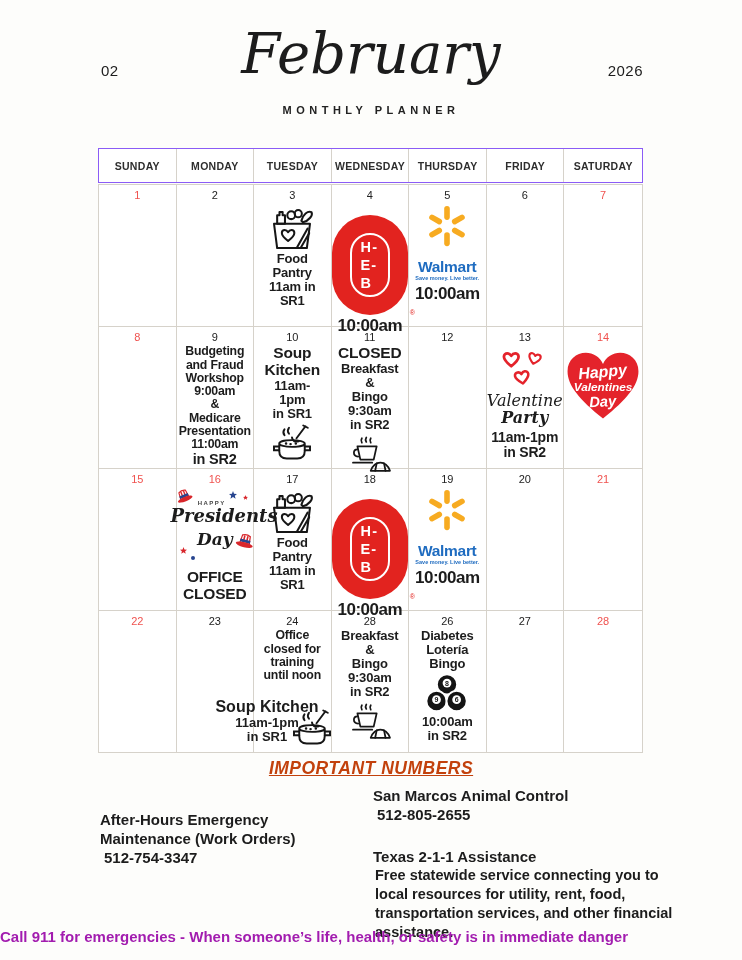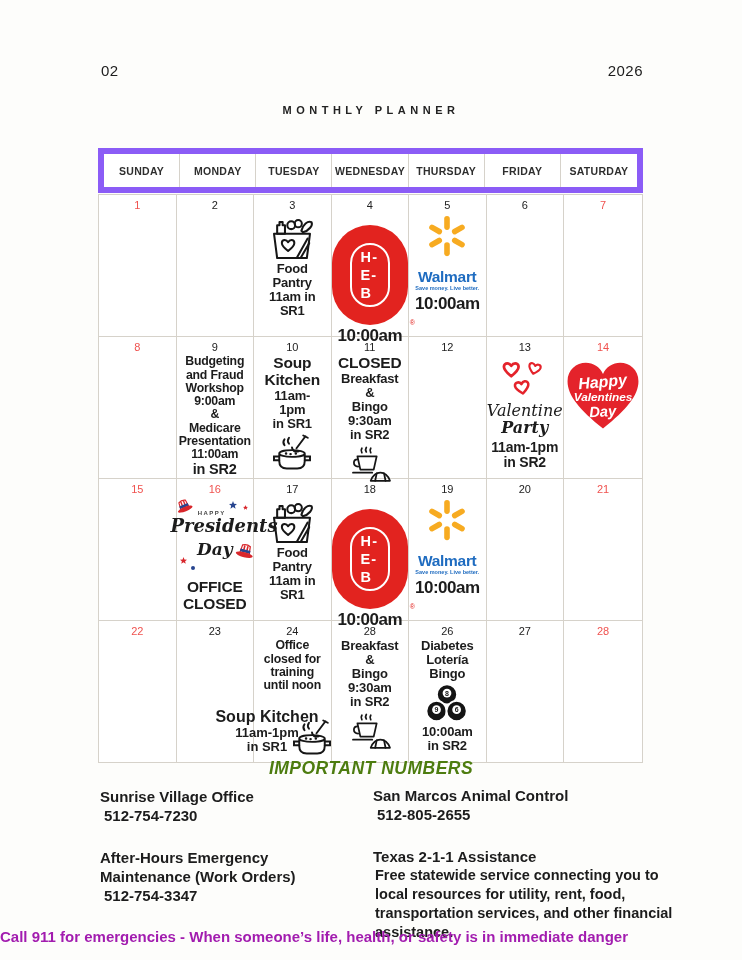--- a/index.html
+++ b/index.html
@@ -7,21 +7,21 @@
   .page{position:absolute;inset:0;}
 
   
   .month-num{position:absolute;left:101px;top:62px;font-size:15px;font-weight:500;letter-spacing:.5px;}
   .year{position:absolute;right:99px;top:62px;font-size:15px;font-weight:500;letter-spacing:.5px;}
   .title{position:absolute;top:26px;left:0;right:0;text-align:center;font-family:"DejaVu Serif",serif;font-style:italic;font-weight:500;font-size:56px;line-height:1;}
   .subtitle{position:absolute;top:104px;left:0;right:0;text-align:center;font-size:11px;font-weight:700;letter-spacing:4.5px;color:#222;}
 
   
   .calendar{position:absolute;left:98px;top:148px;width:545px;}
-  .weekdays{display:grid;grid-template-columns:repeat(7,1fr);border:6px solid #8b5cf6;background:#fff;}
+  .weekdays{display:grid;grid-template-columns:repeat(7,1fr);border:1px solid #8b5cf6;background:#fff;}
   .weekday{border-right:1px solid #d6d2ca;height:33px;display:flex;align-items:center;justify-content:center;font-size:10.5px;font-weight:700;letter-spacing:.3px;color:#2e2e2e;}
   .weekday:last-child{border-right:none;}
   .grid{position:relative;display:grid;grid-template-columns:repeat(7,1fr);grid-auto-rows:142px;border-left:1px solid #d6d2ca;border-top:1px solid #d6d2ca;background:#fff;margin-top:1px;}
   .cell{border-right:1px solid #d6d2ca;border-bottom:1px solid #d6d2ca;display:flex;flex-direction:column;align-items:center;padding-top:3px;overflow:visible;position:relative;}
   .daynum{font-size:11px;color:#222;line-height:1.3;margin-bottom:1px;}
   .daynum.w{color:#f0524f;}
 
   .ev{font-weight:700;font-size:13px;line-height:1.08;white-space:pre-line;text-align:center;letter-spacing:-.2px;}
   .ev-sm{font-size:12.3px;}
   .ev-md{font-size:14px;}
@@ -63,35 +63,36 @@
   
   .sk-overlay{position:absolute;left:93px;top:514px;width:150px;text-align:center;}
   .sk-title{font-size:16px;white-space:pre-line;font-weight:700;line-height:1.05;}
   .sk-det{font-size:13px;font-weight:700;white-space:pre-line;line-height:1.12;}
   .pot-overlay{position:absolute;left:189px;top:523px;line-height:0;}
 
   .icon{line-height:0;}
   .mt2{margin-top:2px;} .mt4{margin-top:4px;} .mt6{margin-top:6px;}
 
   
-  .imp-title{position:absolute;top:758px;left:0;right:0;text-align:center;font-style:italic;font-weight:600;font-size:17.5px;letter-spacing:.5px;color:#4d7c0f;}
+  .imp-title{position:absolute;top:758px;left:0;right:0;text-align:center;font-style:italic;font-weight:600;font-size:17.5px;letter-spacing:.5px;color:#c2410c;text-decoration:underline;}
   .col-left{position:absolute;left:100px;top:787px;width:268px;}
   .col-right{position:absolute;left:373px;top:786px;width:322px;}
   .c-name{font-weight:700;font-size:15px;line-height:1.27;white-space:pre-line;}
   .c-phone{font-weight:700;font-size:15px;line-height:1.27;padding-left:4px;}
   .c-desc{font-weight:700;font-size:14.5px;line-height:1.3;padding-left:2px;}
   .c-block2{margin-top:23px;}
   .emergency{position:absolute;top:928px;left:0;right:0;text-align:left;color:#a21caf;font-weight:700;font-size:15px;}
 </style>
 </head>
 <body>
 
 <div class="page">
 
   <div class="month-num">02</div>
+  <div class="title">February</div>
   <div class="year">2026</div>
   <div class="subtitle">MONTHLY PLANNER</div>
 
   <div class="calendar">
     <div class="weekdays">
       <div class="weekday">SUNDAY</div>
       <div class="weekday">MONDAY</div>
       <div class="weekday">TUESDAY</div>
       <div class="weekday">WEDNESDAY</div>
       <div class="weekday">THURSDAY</div>
@@ -422,24 +423,20 @@
           <path d="M15 31h-7v5h7M49 31h7v5h-7"></path>
         </svg>
       </div>
 
     </div>
   </div>
 
   <div class="imp-title">IMPORTANT NUMBERS</div>
 
   <div class="col-left">
-    <div>
-      <div class="c-name">Sunrise Village Office</div>
-      <div class="c-phone">512-754-7230</div>
-    </div>
     <div class="c-block2">
       <div class="c-name">After-Hours Emergency
 Maintenance (Work Orders)</div>
       <div class="c-phone">512-754-3347</div>
     </div>
   </div>
 
   <div class="col-right">
     <div>
       <div class="c-name">San Marcos Animal Control</div>

